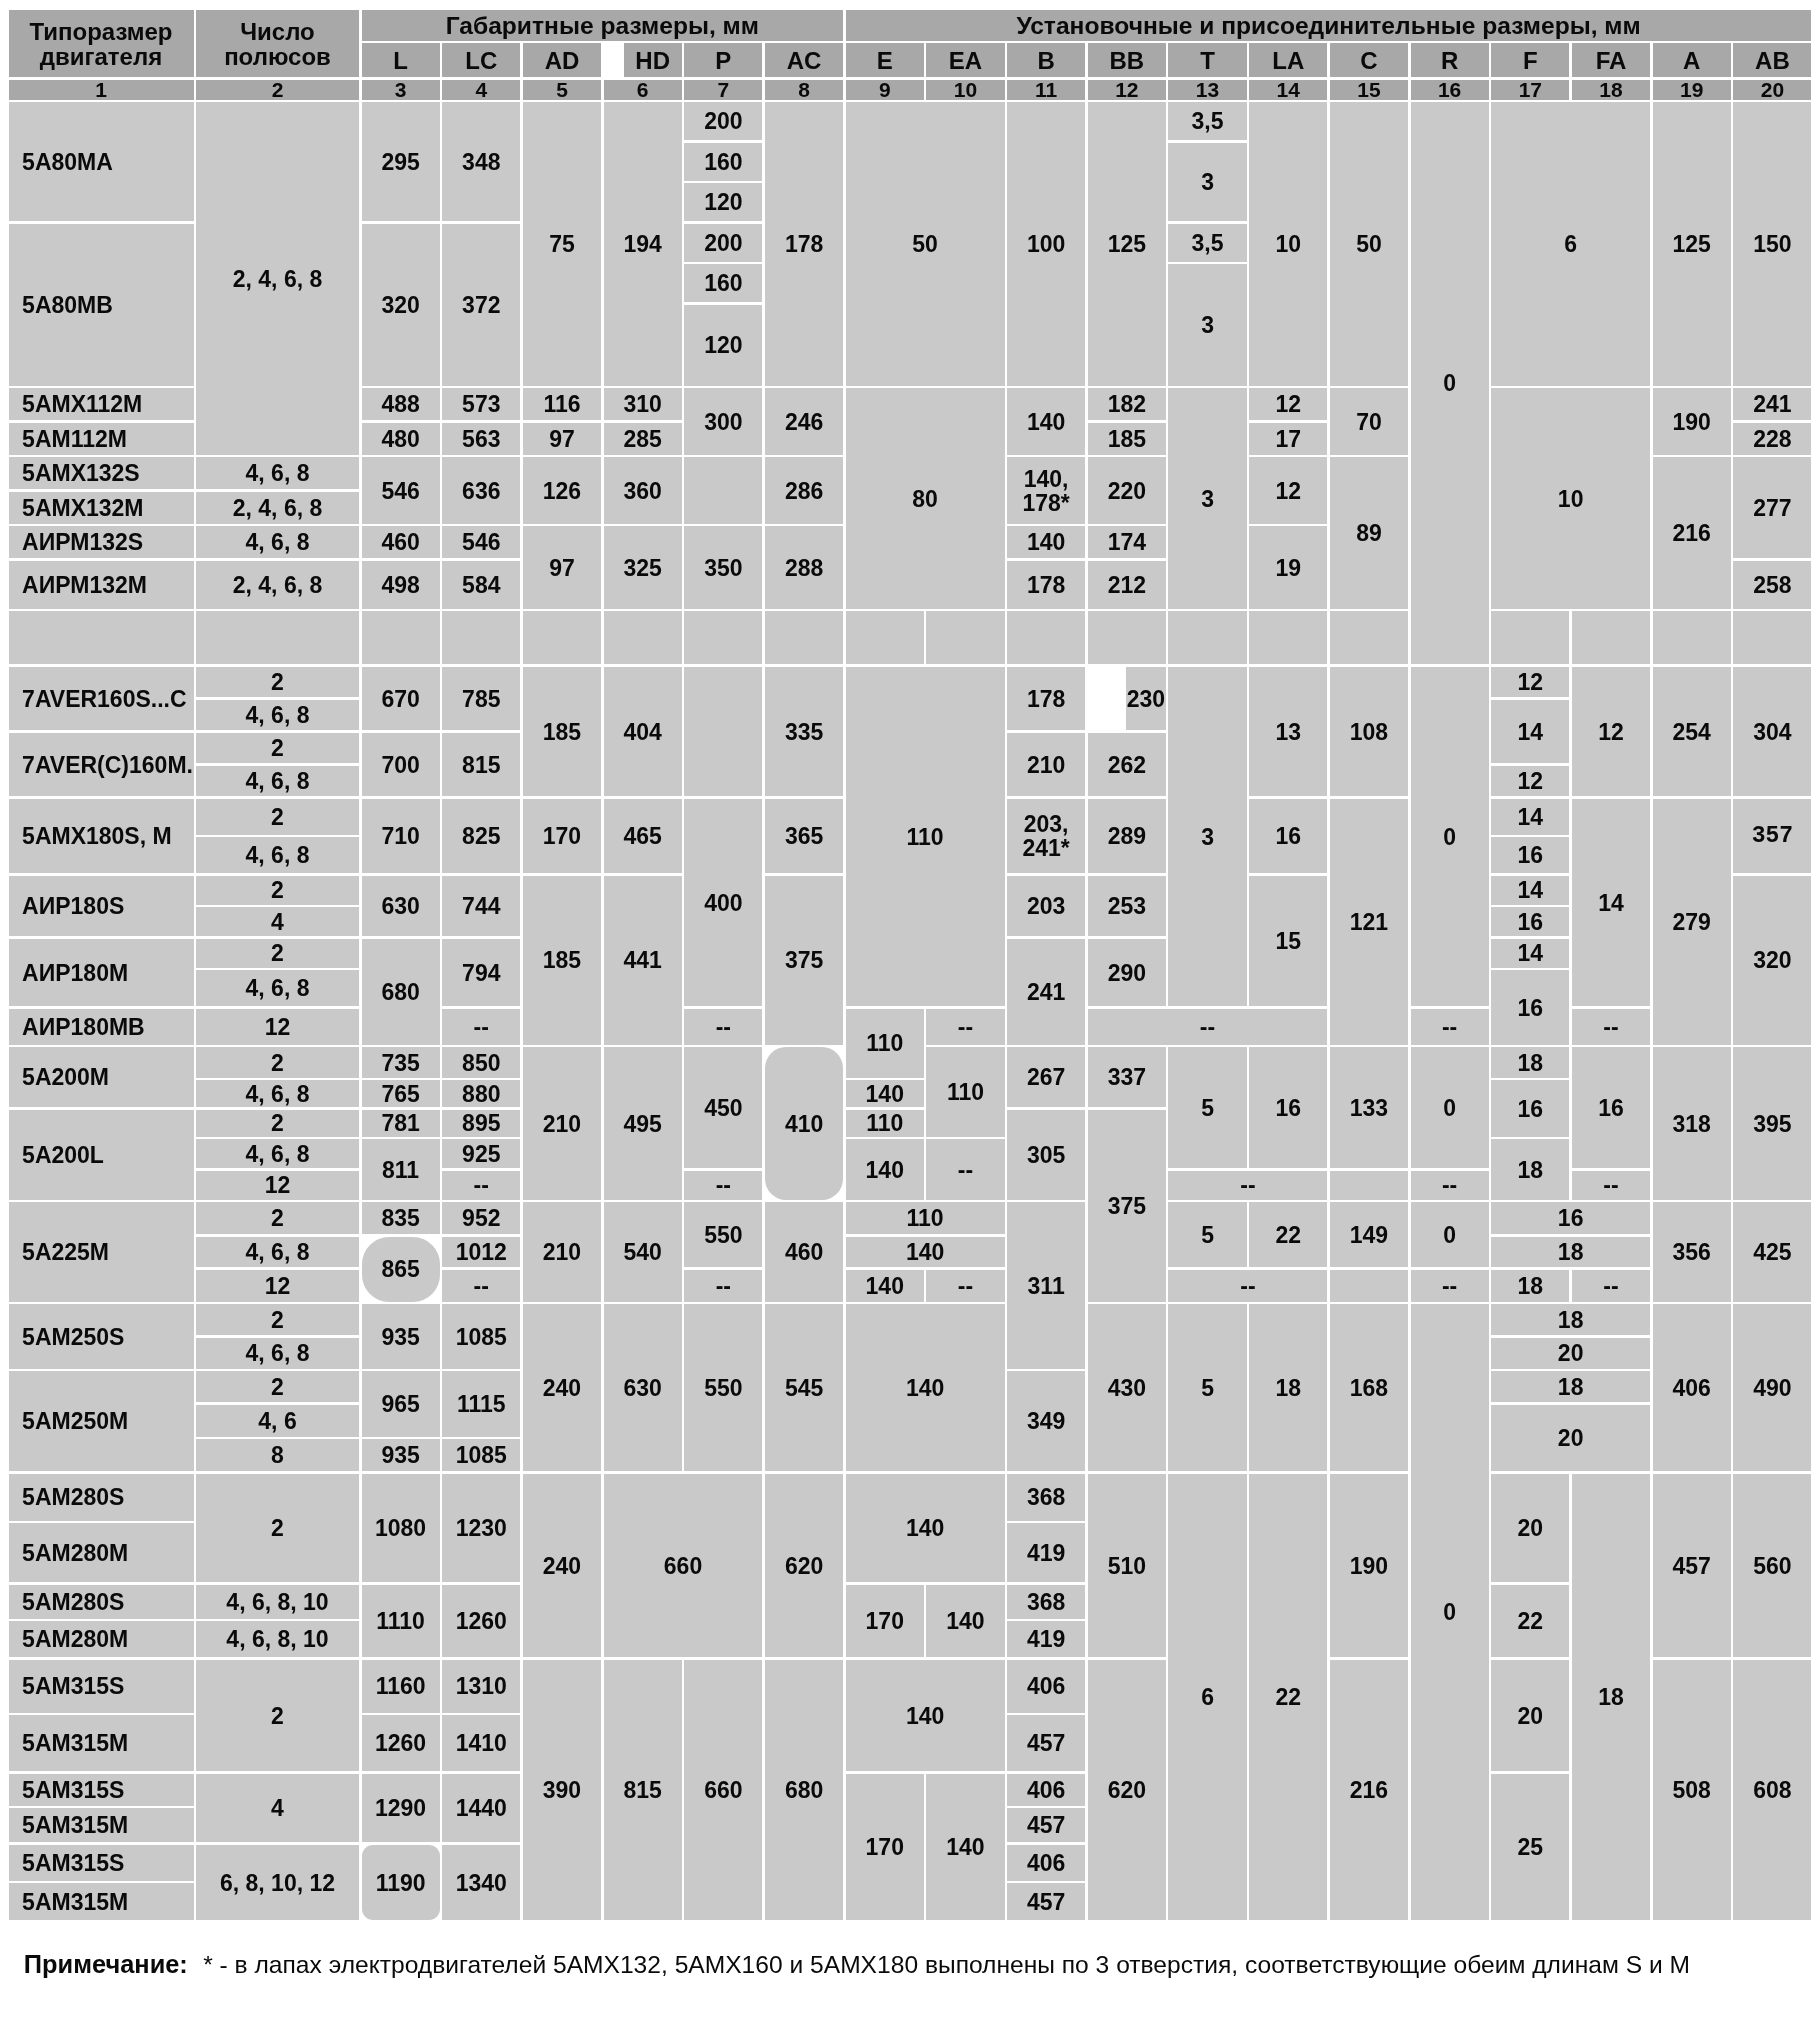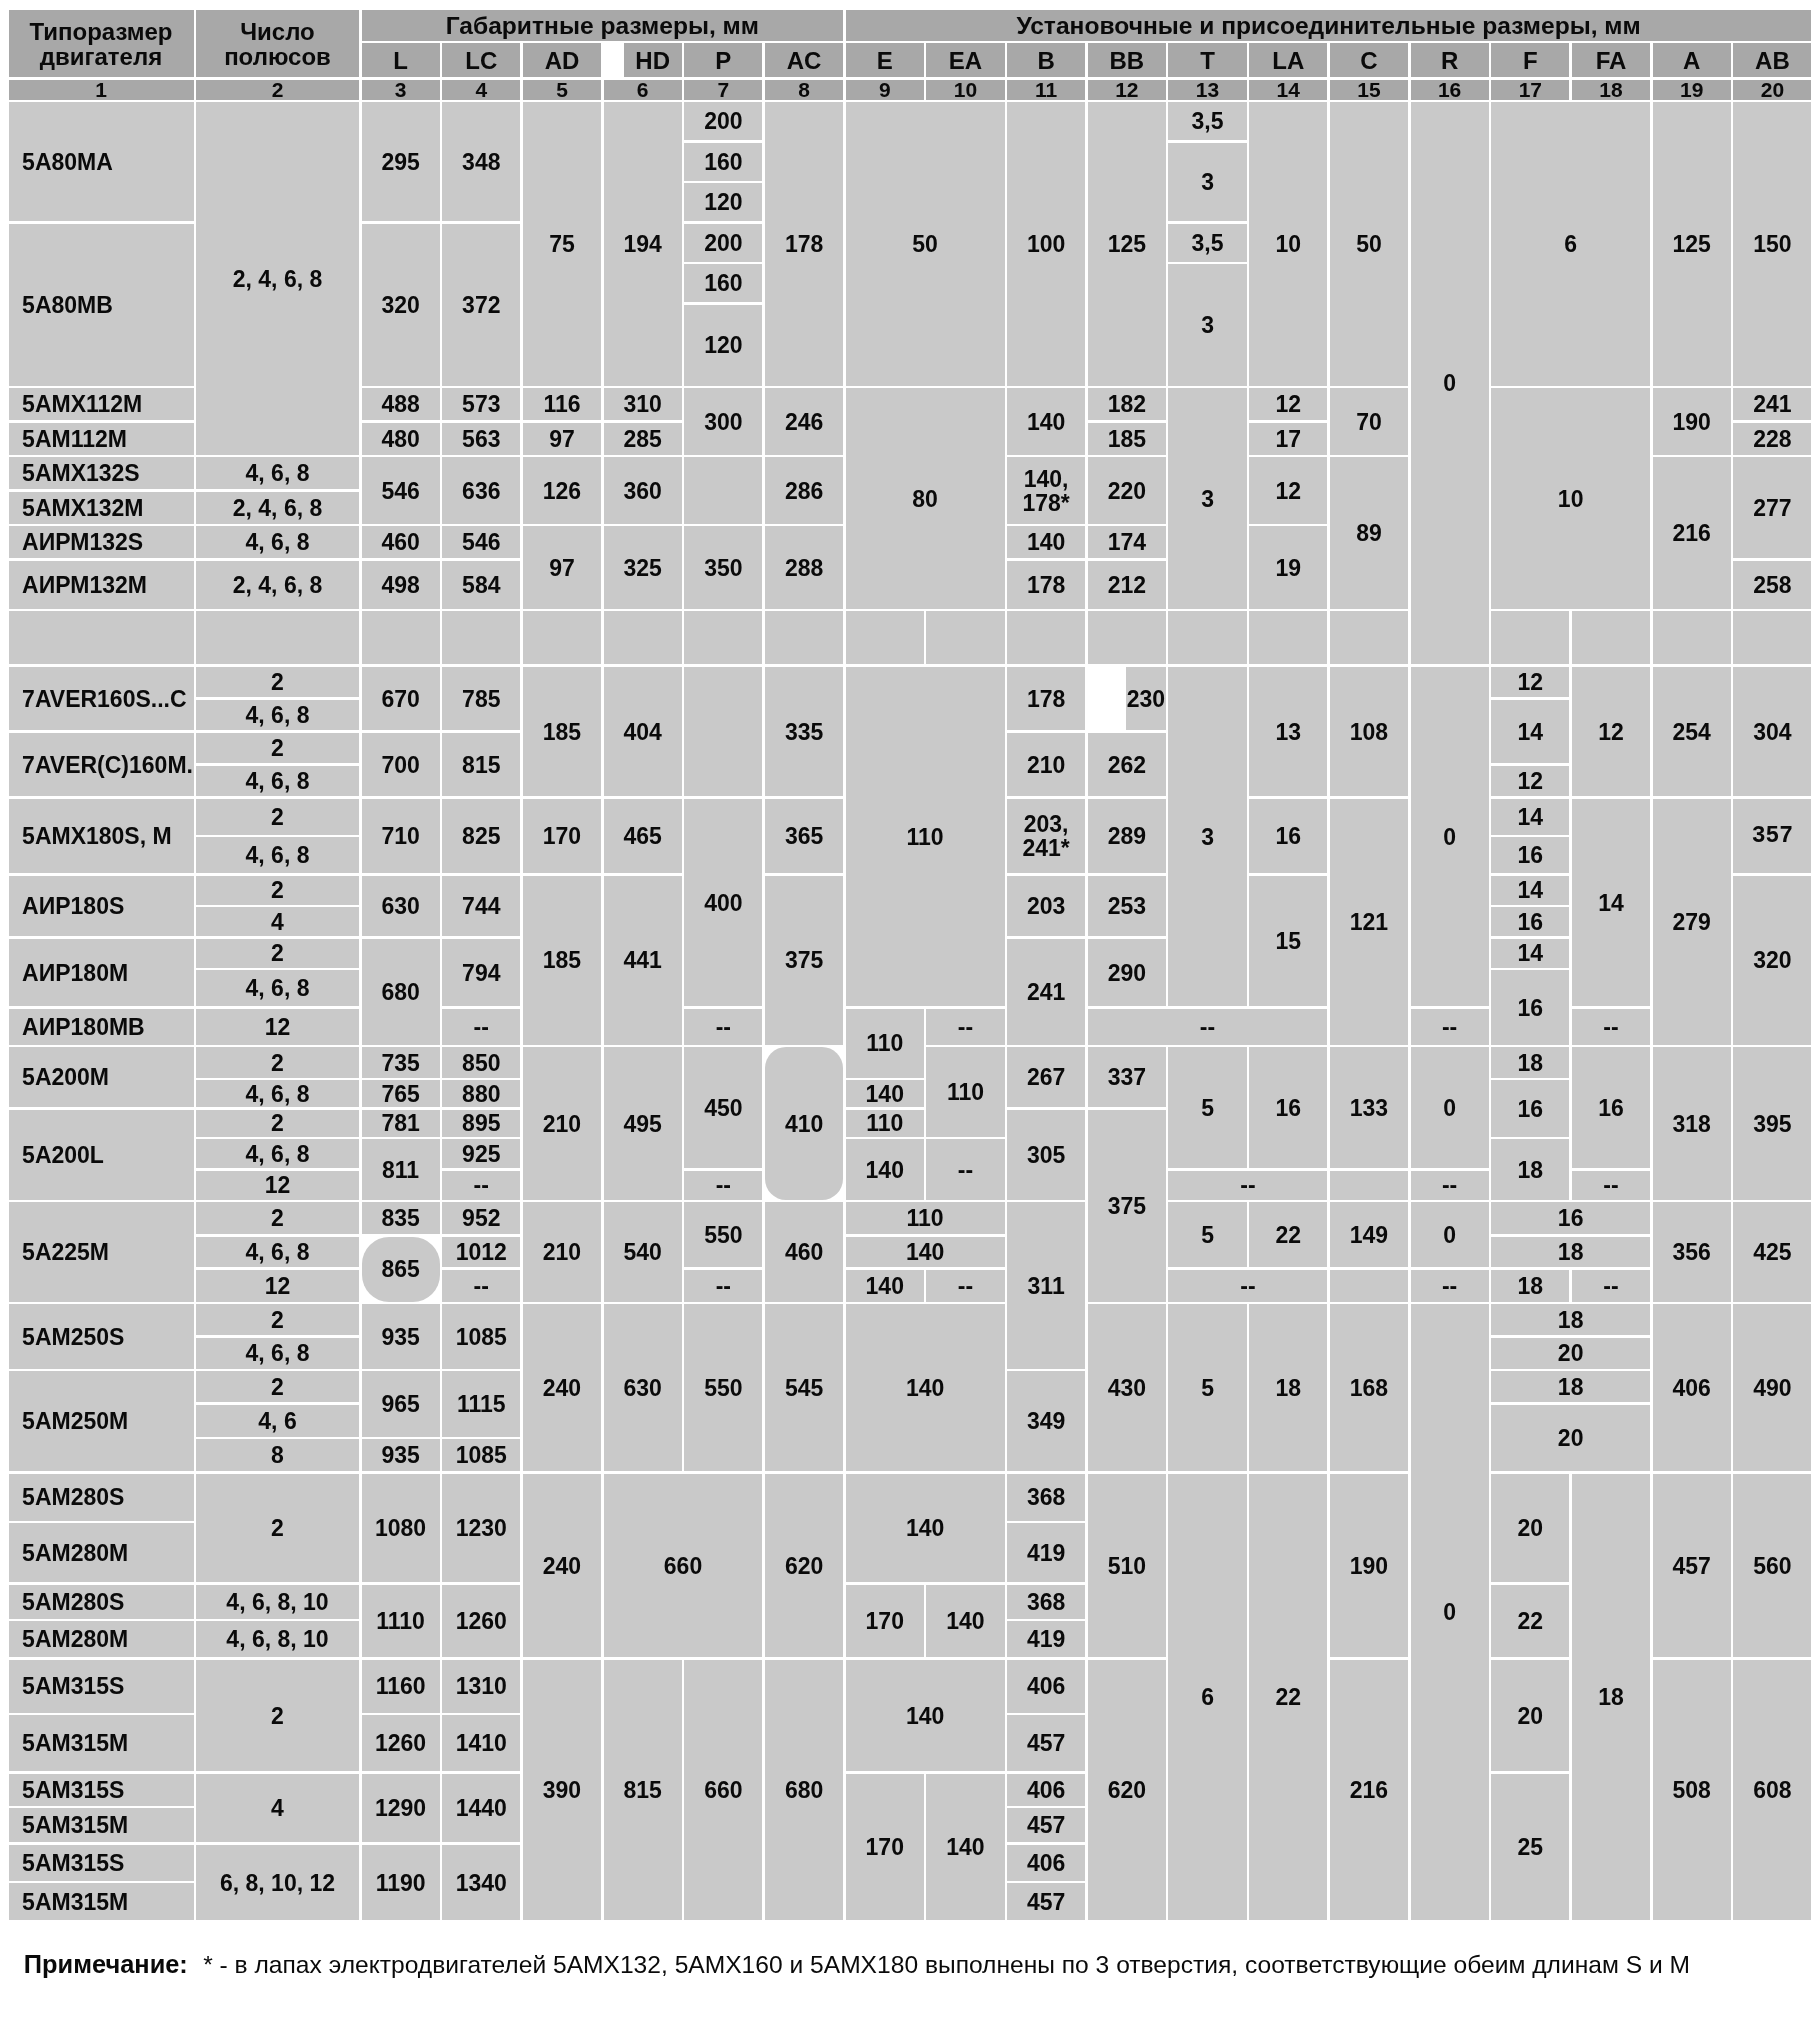--- a/index.html
+++ b/index.html
@@ -159,21 +159,21 @@
       <div class="cell " style="grid-area: 33 / 3 / span 1 / span 1;">835</div>
       <div class="cell " style="grid-area: 34 / 3 / span 2 / span 1; border-radius: 27px;">865</div>
       <div class="cell " style="grid-area: 36 / 3 / span 2 / span 1;">935</div>
       <div class="cell " style="grid-area: 38 / 3 / span 2 / span 1;">965</div>
       <div class="cell " style="grid-area: 40 / 3 / span 1 / span 1;">935</div>
       <div class="cell " style="grid-area: 41 / 3 / span 2 / span 1;">1080</div>
       <div class="cell " style="grid-area: 43 / 3 / span 2 / span 1;">1110</div>
       <div class="cell " style="grid-area: 45 / 3 / span 1 / span 1;">1160</div>
       <div class="cell " style="grid-area: 46 / 3 / span 1 / span 1;">1260</div>
       <div class="cell " style="grid-area: 47 / 3 / span 2 / span 1;">1290</div>
-      <div class="cell " style="grid-area: 49 / 3 / span 2 / span 1;">1190</div>
+      <div class="cell " style="grid-area: 49 / 3 / span 2 / span 1; border-radius: 11px;">1190</div>
       <div class="cell " style="grid-area: 4 / 4 / span 3 / span 1;">348</div>
       <div class="cell " style="grid-area: 7 / 4 / span 3 / span 1;">372</div>
       <div class="cell " style="grid-area: 10 / 4 / span 1 / span 1;">573</div>
       <div class="cell " style="grid-area: 11 / 4 / span 1 / span 1;">563</div>
       <div class="cell " style="grid-area: 12 / 4 / span 2 / span 1;">636</div>
       <div class="cell " style="grid-area: 14 / 4 / span 1 / span 1;">546</div>
       <div class="cell " style="grid-area: 15 / 4 / span 1 / span 1;">584</div>
       <div class="cell " style="grid-area: 16 / 4 / span 1 / span 1;"></div>
       <div class="cell " style="grid-area: 17 / 4 / span 2 / span 1;">785</div>
       <div class="cell " style="grid-area: 19 / 4 / span 2 / span 1;">815</div>

